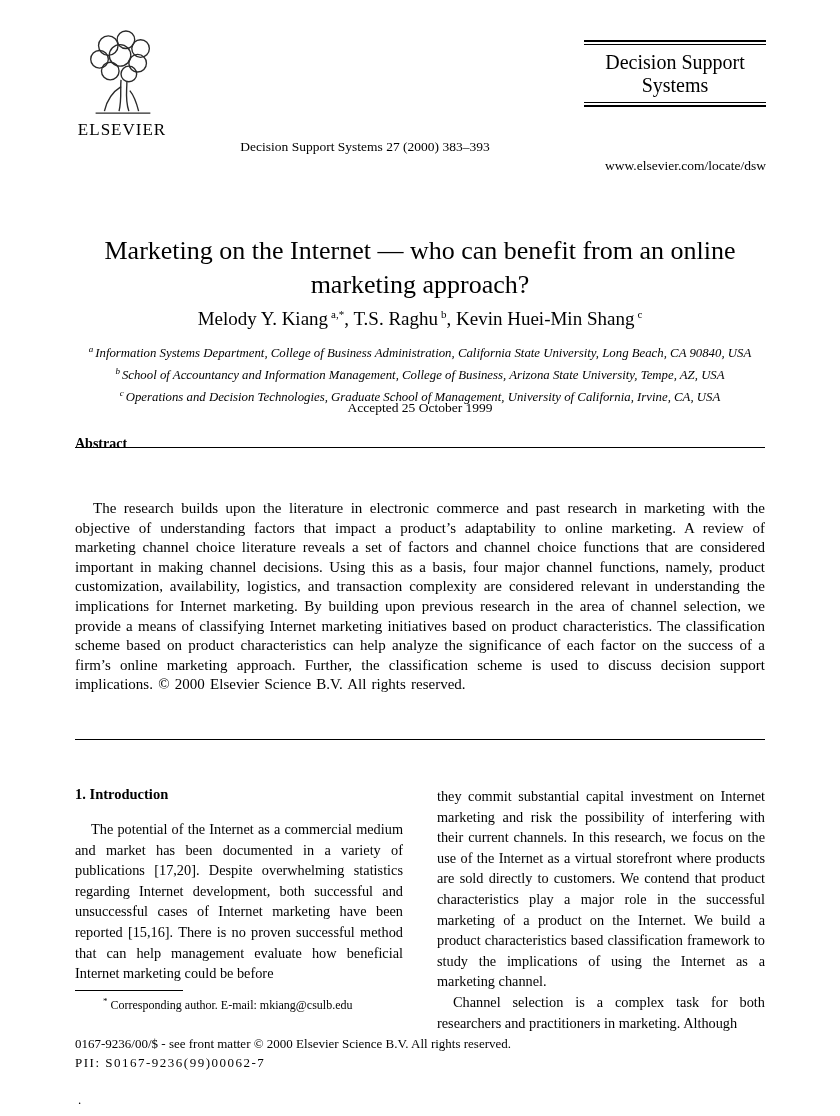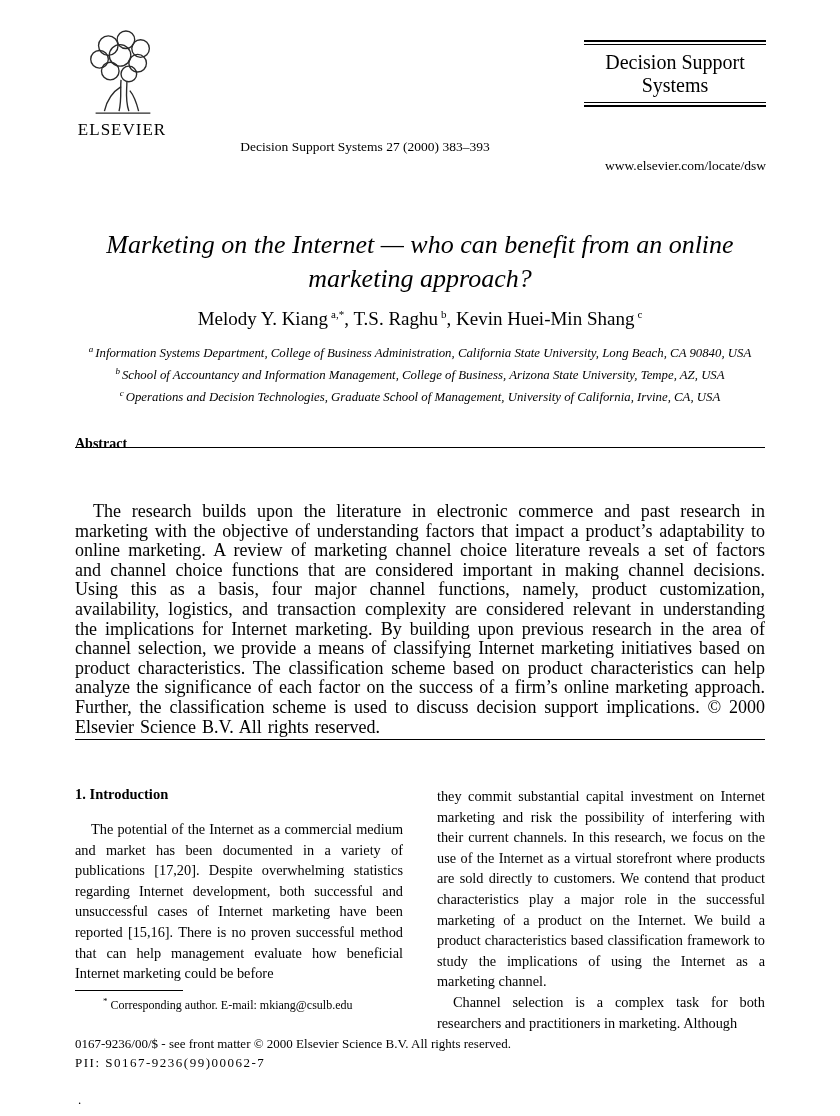--- a/index.html
+++ b/index.html
@@ -30,21 +30,21 @@
   .authors sup { font-size: 11px; margin-left: 3px; }
   .affiliations { position: absolute; left: 75px; right: 75px; top: 341px; text-align: center; font-style: italic; font-size: 12.8px; line-height: 17.5px; }
   .affiliations sup { font-size: 9px; font-style: italic; margin-right: 2px; }
   .accepted { position: absolute; left: 75px; right: 75px; top: 400px; text-align: center; font-size: 13.5px; }
   
   .hrule { position: absolute; left: 75px; right: 75px; border-top: 1.2px solid #000; height: 0; }
   .rule-1 { top: 447px; }
   .rule-2 { top: 739px; }
   
   .abstract-heading { position: absolute; left: 75px; top: 436px; font-size: 14px; font-weight: bold; }
-  .abstract-text { position: absolute; left: 75px; right: 75px; top: 484px; font-size: 18px; line-height: 19.6px; text-align: justify; text-indent: 18px; word-spacing: 1.5px; }
+  .abstract-text { position: absolute; left: 75px; right: 75px; top: 484px; font-size: 15px; line-height: 19.6px; text-align: justify; text-indent: 18px; word-spacing: 1.5px; }
   .keywords { position: absolute; left: 75px; right: 75px; top: 686px; font-size: 13px; }
   .keywords .kw-label { font-style: italic; }
   
   .columns { position: absolute; left: 75px; right: 75px; top: 786px; display: flex; gap: 34px; }
   .col { width: calc(50% - 13px); }
   .sec-heading { font-size: 14.5px; font-weight: bold; margin: 0 0 16px 0; }
   .body-p { font-size: 14.3px; line-height: 20.6px; text-align: justify; margin: 0; }
   .body-p.indent { text-indent: 16px; }
   
   .footnote { position: absolute; left: 75px; top: 990px; width: 340px; }
@@ -89,30 +89,31 @@
       <span>Decision Support</span>
       <span class="l2">Systems</span>
     </div>
     <div class="jrule thin"></div>
     <div class="jrule"></div>
   </div>
 
   <div class="citation">Decision Support Systems 27 (2000) 383–393</div>
   <div class="website">www.elsevier.com/locate/dsw</div>
 
-  <h1 class="title" style="font-weight:normal;margin:2px;font-style:italic;">Marketing on the Internet — who can benefit from an online marketing approach?</h1>
+  <h1 class="title" style="font-weight:normal;margin:8px;">Marketing on the Internet — who can benefit from an online marketing approach?</h1>
 
   <div class="authors"><span><span>Melody Y. Kiang</span><sup>a,*</sup><span>, </span></span><span><span>T.S. Raghu</span><sup>b</sup><span>, </span></span><span><span>Kevin Huei-Min Shang</span><sup>c</sup></span></div>
 
   <div class="affiliations">
     <div><sup>a</sup><span>Information Systems Department, College of Business Administration, California State University, Long Beach, CA 90840, USA</span></div>
     <div><sup>b</sup><span>School of Accountancy and Information Management, College of Business, Arizona State University, Tempe, AZ, USA</span></div>
     <div><sup>c</sup><span>Operations and Decision Technologies, Graduate School of Management, University of California, Irvine, CA, USA</span></div>
   </div>
 
+  <div class="accepted">Accepted 25 October 1999</div>
 
   <div class="hrule rule-1"></div>
   <div class="abstract-heading">Abstract</div>
   <p class="abstract-text">The research builds upon the literature in electronic commerce and past research in marketing with the objective of understanding factors that impact a product’s adaptability to online marketing. A review of marketing channel choice literature reveals a set of factors and channel choice functions that are considered important in making channel decisions. Using this as a basis, four major channel functions, namely, product customization, availability, logistics, and transaction complexity are considered relevant in understanding the implications for Internet marketing. By building upon previous research in the area of channel selection, we provide a means of classifying Internet marketing initiatives based on product characteristics. The classification scheme based on product characteristics can help analyze the significance of each factor on the success of a firm’s online marketing approach. Further, the classification scheme is used to discuss decision support implications. © 2000 Elsevier Science B.V. All rights reserved.</p>
 
   <div class="hrule rule-2"></div>
 
   <div class="columns">
     <div class="col">
       <h2 class="sec-heading">1. Introduction</h2>

